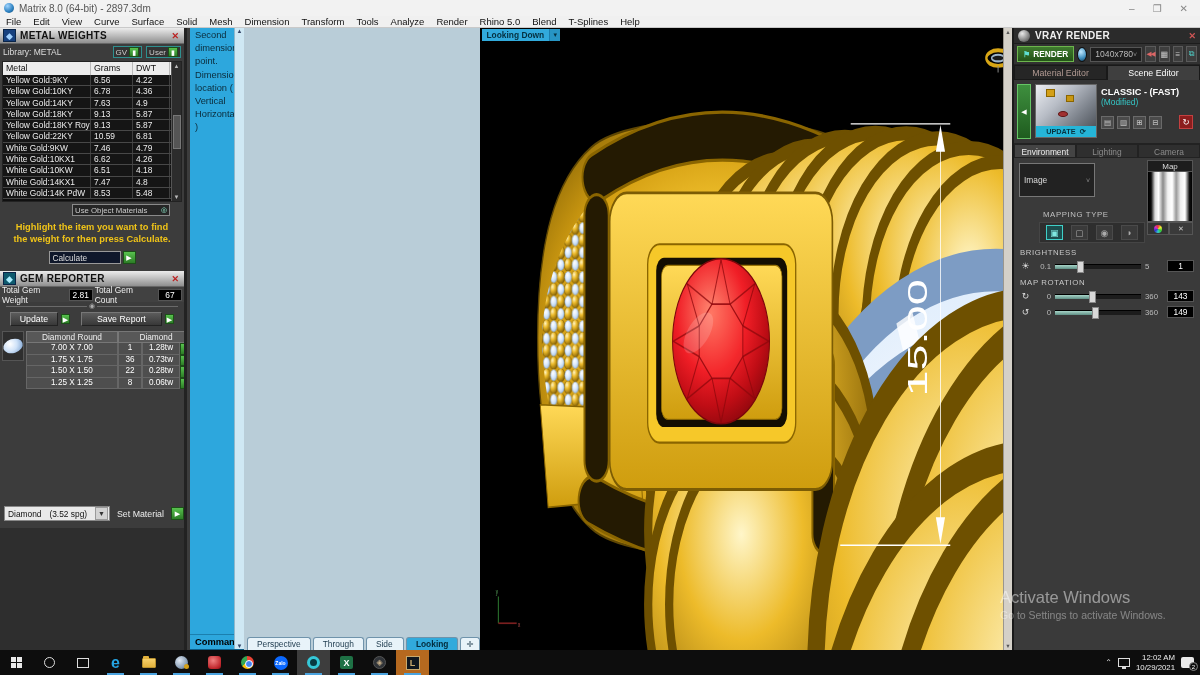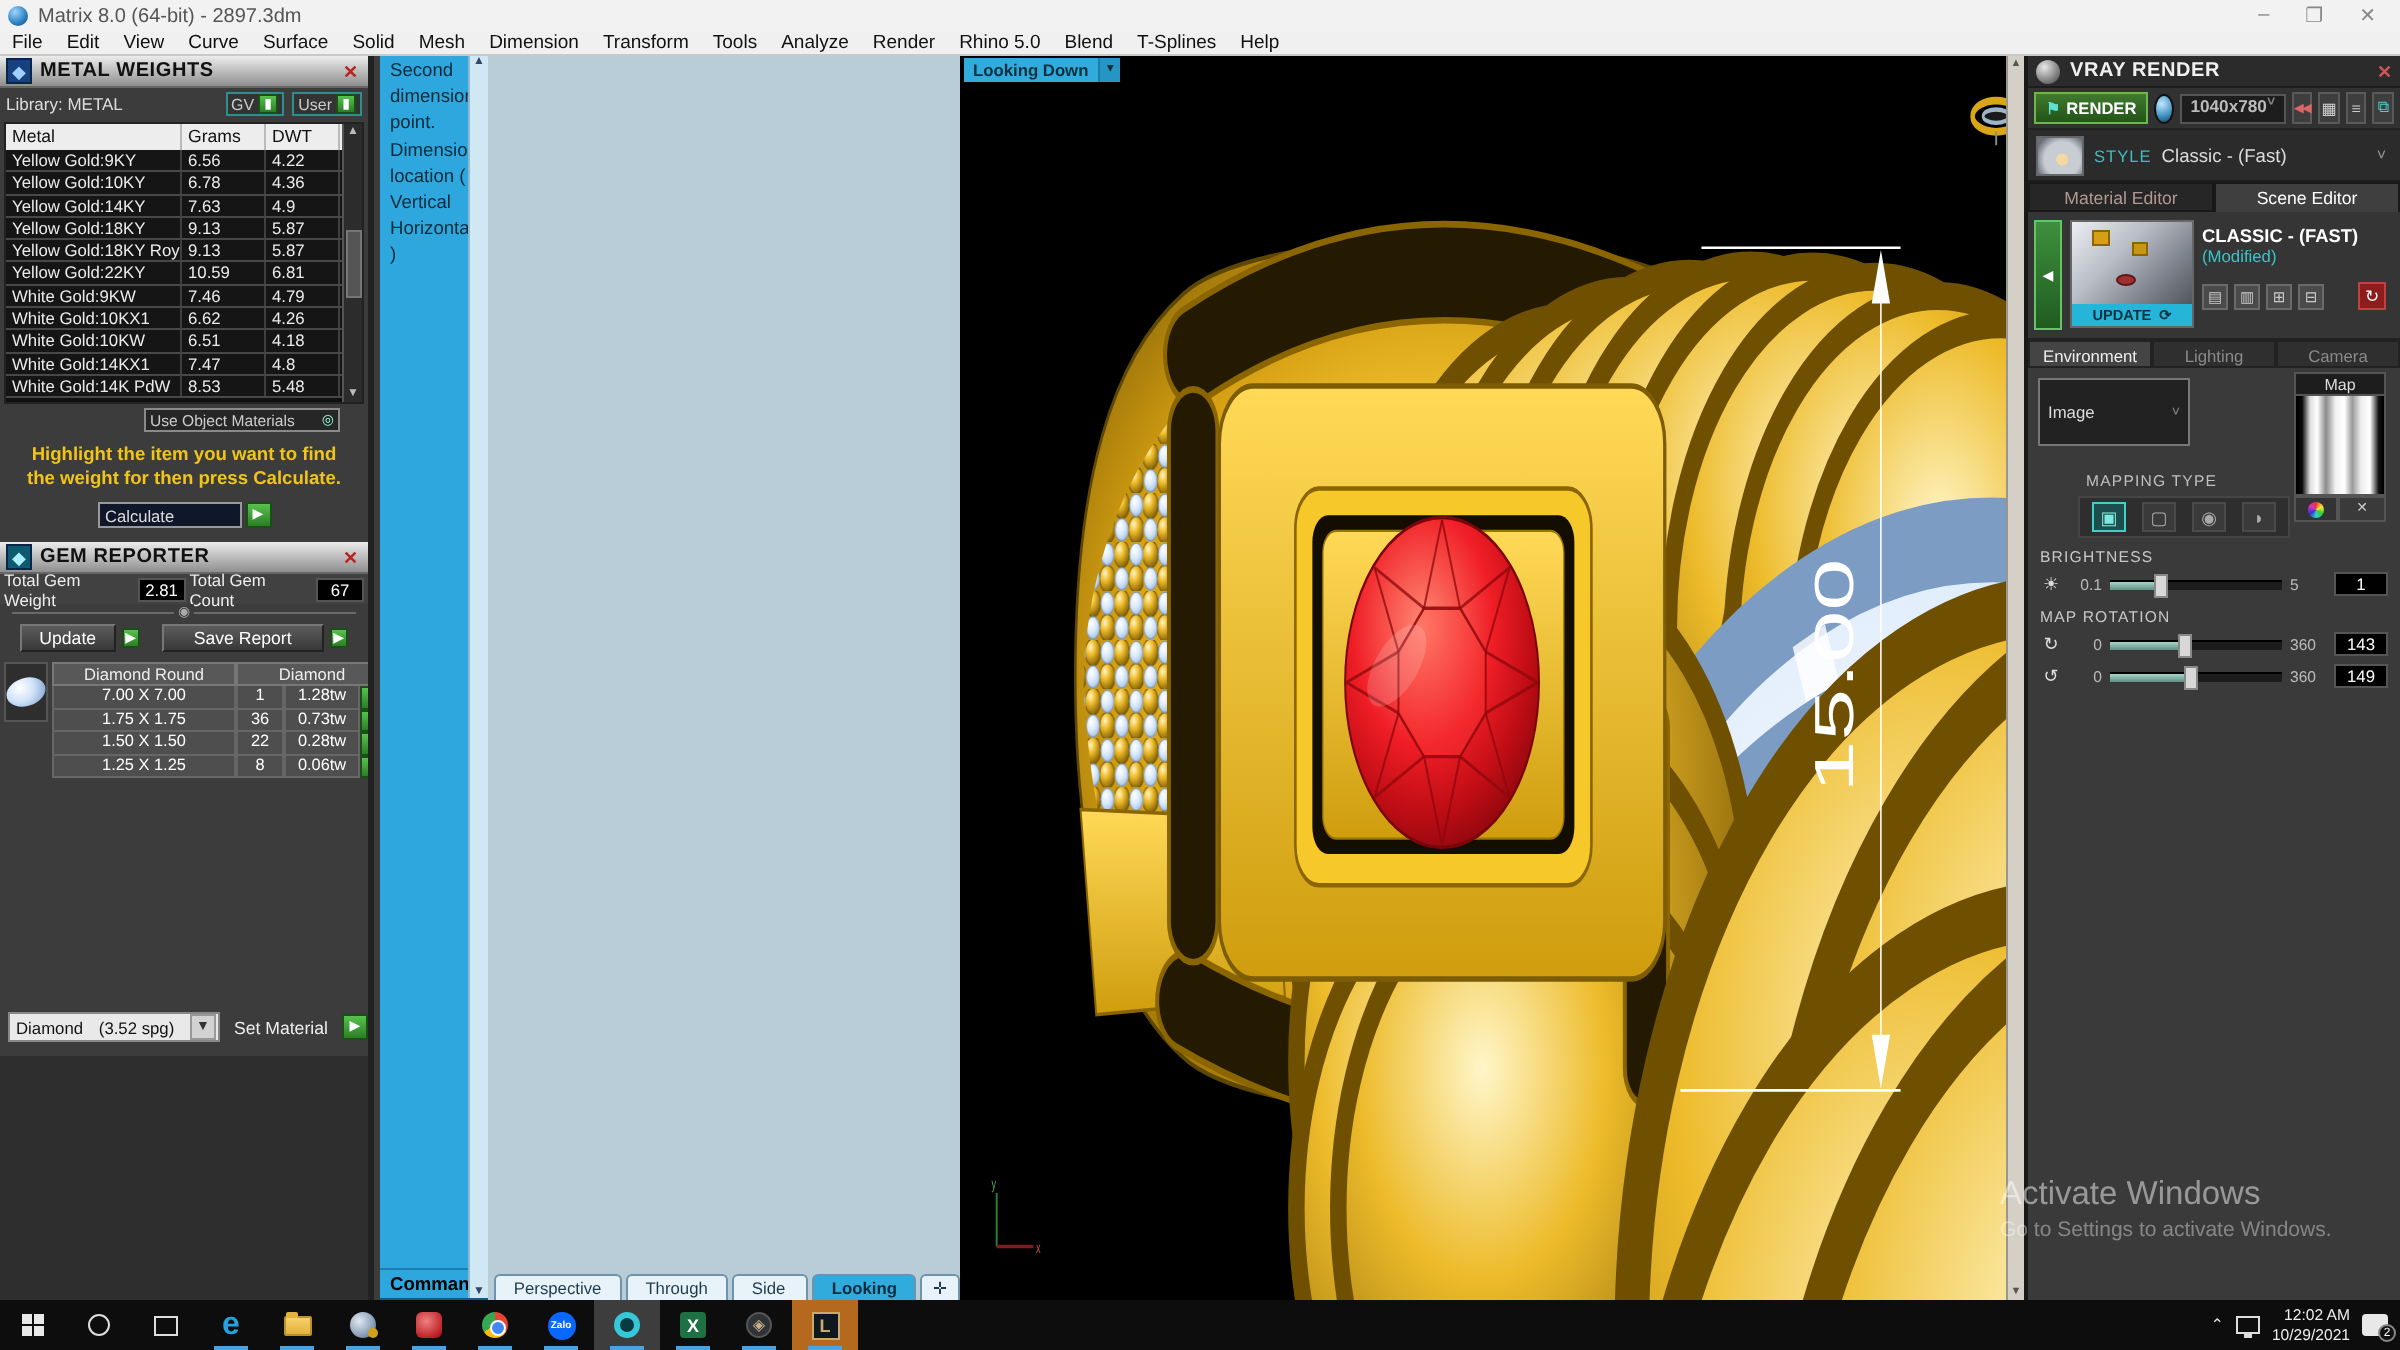--- a/index.html
+++ b/index.html
@@ -133,21 +133,21 @@
   #rp-header .rtitle { color:#f0f0f0; font-weight:bold; font-size:10px; letter-spacing:.3px; }
   #rp-header .hclose { margin-left:auto; color:#c55; font-weight:bold; font-size:9px; }
   #rp-toolbar { height:21px; background:#313131; display:flex; align-items:center; gap:3px; padding:0 3px;
     border-bottom:1px solid #222; }
   #render-btn { height:16px; background:linear-gradient(#3f7a2e,#245418); border:1px solid #6db54d; color:#fff;
     font-weight:bold; font-size:8.3px; display:flex; align-items:center; gap:3px; padding:0 5px; }
   #render-btn .rbicon { color:#5fe0d0; font-size:8px; }
   #rp-roundbtn { width:15px; height:15px; border-radius:50%;
     background:radial-gradient(circle at 35% 30%, #bfe8ff, #3f8fbf 60%, #16415e); border:1px solid #111; }
   #res-dd { flex:1; height:15px; background:#1d1d1d; border:1px solid #555; color:#bbb; font-size:8.6px;
-    display:flex; align-items:flex-start; padding:0 4px;font-weight:bold; }
+    display:flex; align-items:center; padding:0 4px; }
   #res-dd .ddicon { margin-left:auto; color:#888; font-size:7px; }
   .tool-sq { width:16px; height:16px; background:#3e3e3e; border:1px solid #5a5a5a; color:#ccc; font-size:8px;
     display:flex; align-items:center; justify-content:center; }
   .tool-sq.red { color:#d66; font-size:6.5px; letter-spacing:-1px; }
   .tool-sq.teal { color:#4fd0c8; }
   #style-row { height:26px; background:#2b2b2b; display:flex; align-items:center; gap:5px; padding:0 4px;
     border-bottom:1px solid #1c1c1c; }
   #style-thumb { width:24px; height:20px; border:1px solid #666;
     background:radial-gradient(circle at 55% 60%, #f3d9a0 0 18%, #c8cdd4 19% 55%, #6a7078 85%); }
   #style-label { color:#3fbfbf; font-size:8.3px; letter-spacing:.5px; }
@@ -697,26 +697,20 @@
       <span id="rp-roundbtn"></span>
       <span id="res-dd">
         <span>1040x780</span>
         <span class="ddicon">˅</span>
       </span>
       <span class="tool-sq red">◀◀</span>
       <span class="tool-sq">▦</span>
       <span class="tool-sq">≡</span>
       <span class="tool-sq teal">⧉</span>
     </div>
-    <div id="style-row">
-      <span id="style-thumb"></span>
-      <span id="style-label">STYLE</span>
-      <span id="style-value">Classic - (Fast)</span>
-      <span id="style-caret">˅</span>
-    </div>
     <div id="rp-tabs">
         <span class="rtab">Material Editor</span>
         <span class="rtab active">Scene Editor</span>
       </div>
     <div id="scene-box">
       <span id="expand-btn">◀</span>
       <span id="scene-preview">
         <i class="g1"></i>
           <i class="g2"></i>
           <i class="g3"></i>

